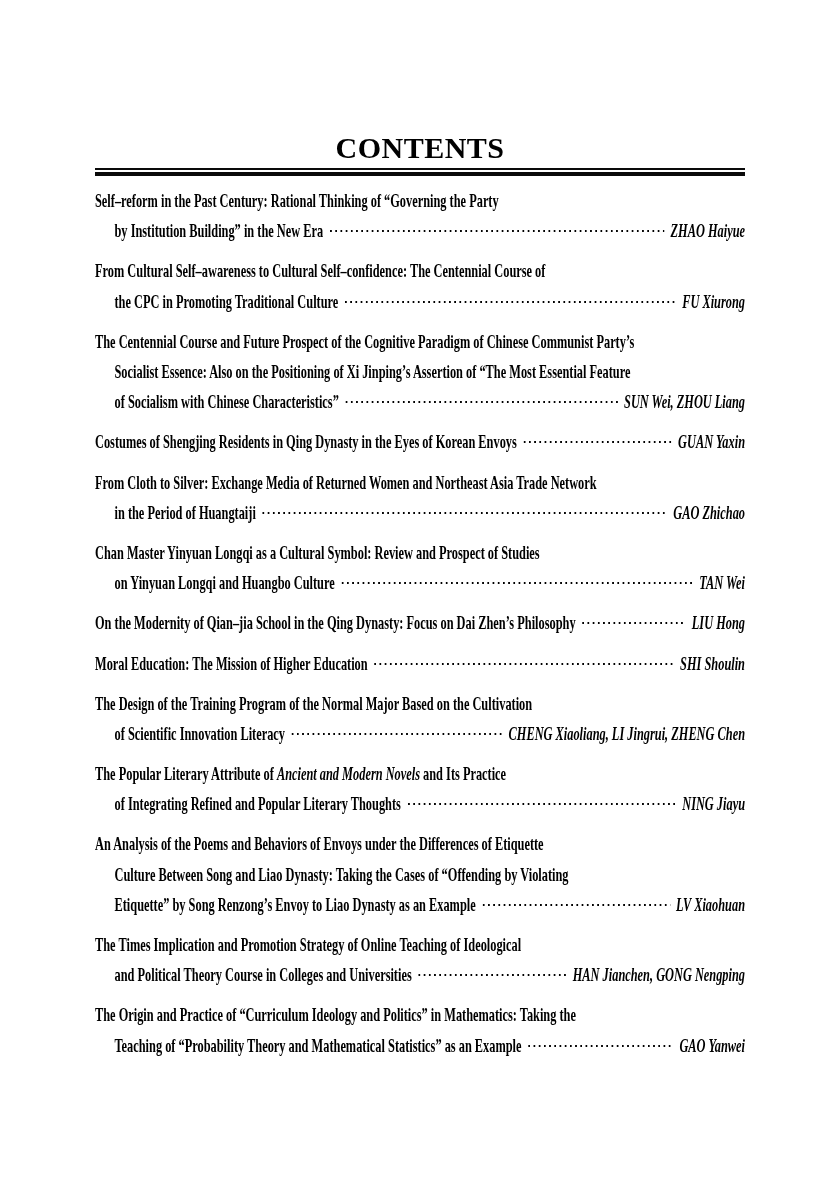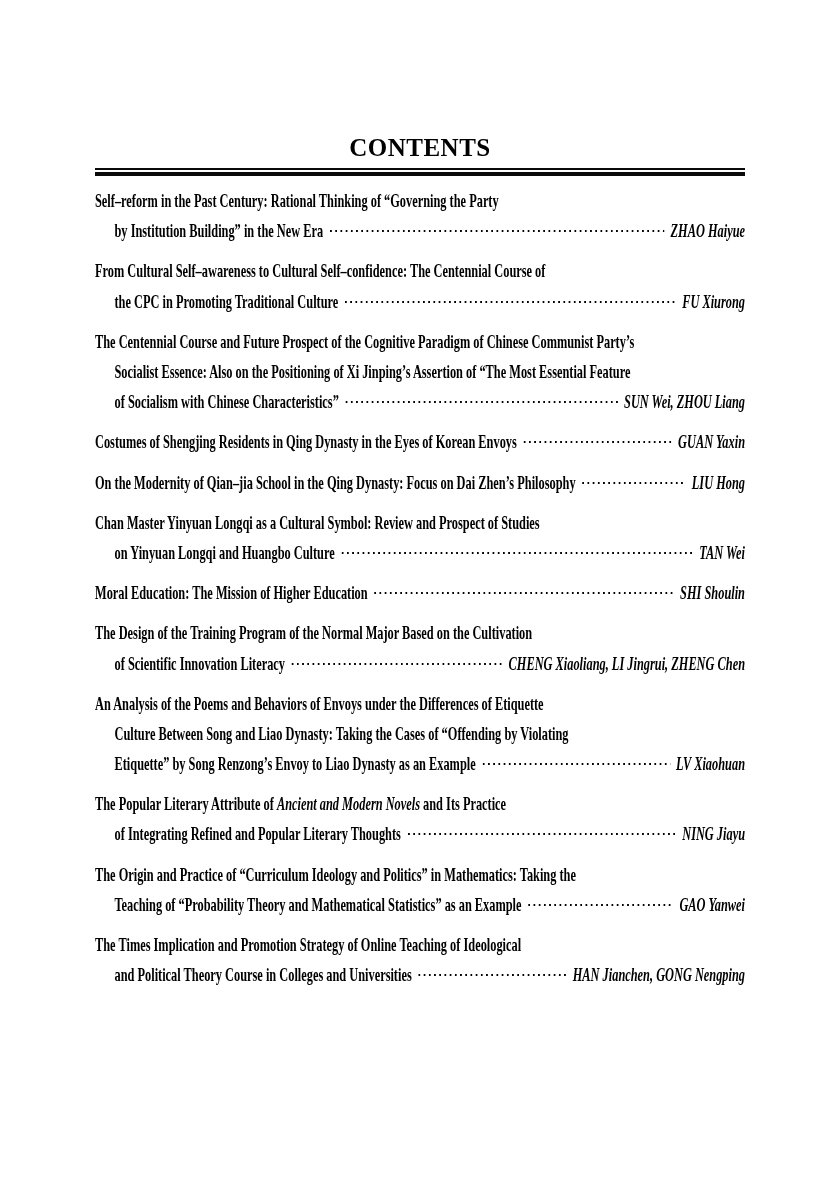--- a/index.html
+++ b/index.html
@@ -14,21 +14,21 @@
     background: #ffffff;
     overflow: hidden;
     font-family: "Liberation Serif", "DejaVu Serif", serif;
     color: #000000;
     box-sizing: border-box;
     padding: 133px 94px 0 95px;
   }
   .title {
     margin: 0;
     text-align: center;
-    font-size: 25px;
+    font-size: 30px;
     line-height: 30px;
     font-weight: bold;
     letter-spacing: 0.5px;
     color: #000000;
   }
   .rule {
     margin-top: 5px;
     height: 2px;               
     border-top: 2px solid #0a0a0a;
     border-bottom: 4px solid #0a0a0a;
@@ -84,44 +84,48 @@
       </div>
       <div class="entry">
         <div class="line" style="width: 1000px; transform: scaleX(0.65);"><span>The Centennial Course and Future Prospect of the Cognitive Paradigm of Chinese Communist Party’s</span></div>
         <div class="line indent" style="width: 1000px; transform: scaleX(0.65);"><span>Socialist Essence: Also on the Positioning of Xi Jinping’s Assertion of “The Most Essential Feature</span></div>
         <div class="line indent" style="width: 1000px; transform: scaleX(0.65);"><span>of Socialism with Chinese Characteristics”</span><span class="leader"></span><span class="author">SUN Wei, ZHOU Liang</span></div>
       </div>
       <div class="entry">
         <div class="line" style="width: 1000px; transform: scaleX(0.65);"><span>Costumes of Shengjing Residents in Qing Dynasty in the Eyes of Korean Envoys</span><span class="leader"></span><span class="author">GUAN Yaxin</span></div>
       </div>
       <div class="entry">
-        <div class="line" style="width: 1000px; transform: scaleX(0.65);"><span>On the Modernity of Qian–jia School in the Qing Dynasty: Focus on Dai Zhen’s Philosophy</span><span class="leader"></span><span class="author">LIU Hong</span></div>
+        <div class="line" style="width: 1000px; transform: scaleX(0.65);"><span>From Cloth to Silver: Exchange Media of Returned Women and Northeast Asia Trade Network</span></div>
+        <div class="line indent" style="width: 1000px; transform: scaleX(0.65);"><span>in the Period of Huangtaiji</span><span class="leader"></span><span class="author">GAO Zhichao</span></div>
       </div>
       <div class="entry">
         <div class="line" style="width: 1000px; transform: scaleX(0.65);"><span>Chan Master Yinyuan Longqi as a Cultural Symbol: Review and Prospect of Studies</span></div>
         <div class="line indent" style="width: 1000px; transform: scaleX(0.65);"><span>on Yinyuan Longqi and Huangbo Culture</span><span class="leader"></span><span class="author">TAN Wei</span></div>
+      </div>
+      <div class="entry">
+        <div class="line" style="width: 1000px; transform: scaleX(0.65);"><span>On the Modernity of Qian–jia School in the Qing Dynasty: Focus on Dai Zhen’s Philosophy</span><span class="leader"></span><span class="author">LIU Hong</span></div>
       </div>
       <div class="entry">
         <div class="line" style="width: 1000px; transform: scaleX(0.65);"><span>Moral Education: The Mission of Higher Education</span><span class="leader"></span><span class="author">SHI Shoulin</span></div>
       </div>
       <div class="entry">
         <div class="line" style="width: 1000px; transform: scaleX(0.65);"><span>The Design of the Training Program of the Normal Major Based on the Cultivation</span></div>
         <div class="line indent" style="width: 1000px; transform: scaleX(0.65);"><span>of Scientific Innovation Literacy</span><span class="leader"></span><span class="author">CHENG Xiaoliang, LI Jingrui, ZHENG Chen</span></div>
       </div>
       <div class="entry">
+        <div class="line" style="width: 1000px; transform: scaleX(0.65);"><span>The Popular Literary Attribute of </span><em>Ancient and Modern Novels</em><span> and Its Practice</span></div>
+        <div class="line indent" style="width: 1000px; transform: scaleX(0.65);"><span>of Integrating Refined and Popular Literary Thoughts</span><span class="leader"></span><span class="author">NING Jiayu</span></div>
+      </div>
+      <div class="entry">
         <div class="line" style="width: 1000px; transform: scaleX(0.65);"><span>An Analysis of the Poems and Behaviors of Envoys under the Differences of Etiquette</span></div>
         <div class="line indent" style="width: 1000px; transform: scaleX(0.65);"><span>Culture Between Song and Liao Dynasty: Taking the Cases of “Offending by Violating</span></div>
         <div class="line indent" style="width: 1000px; transform: scaleX(0.65);"><span>Etiquette” by Song Renzong’s Envoy to Liao Dynasty as an Example</span><span class="leader"></span><span class="author">LV Xiaohuan</span></div>
       </div>
       <div class="entry">
-        <div class="line" style="width: 1000px; transform: scaleX(0.65);"><span>The Popular Literary Attribute of </span><em>Ancient and Modern Novels</em><span> and Its Practice</span></div>
-        <div class="line indent" style="width: 1000px; transform: scaleX(0.65);"><span>of Integrating Refined and Popular Literary Thoughts</span><span class="leader"></span><span class="author">NING Jiayu</span></div>
+        <div class="line" style="width: 1000px; transform: scaleX(0.65);"><span>The Times Implication and Promotion Strategy of Online Teaching of Ideological</span></div>
+        <div class="line indent" style="width: 1000px; transform: scaleX(0.65);"><span>and Political Theory Course in Colleges and Universities</span><span class="leader"></span><span class="author">HAN Jianchen, GONG Nengping</span></div>
       </div>
       <div class="entry">
         <div class="line" style="width: 1000px; transform: scaleX(0.65);"><span>The Origin and Practice of “Curriculum Ideology and Politics” in Mathematics: Taking the</span></div>
         <div class="line indent" style="width: 1000px; transform: scaleX(0.65);"><span>Teaching of “Probability Theory and Mathematical Statistics” as an Example</span><span class="leader"></span><span class="author">GAO Yanwei</span></div>
       </div>
-      <div class="entry">
-        <div class="line" style="width: 1000px; transform: scaleX(0.65);"><span>The Times Implication and Promotion Strategy of Online Teaching of Ideological</span></div>
-        <div class="line indent" style="width: 1000px; transform: scaleX(0.65);"><span>and Political Theory Course in Colleges and Universities</span><span class="leader"></span><span class="author">HAN Jianchen, GONG Nengping</span></div>
-      </div>
     </div>
 </div>
 
 </body></html>

